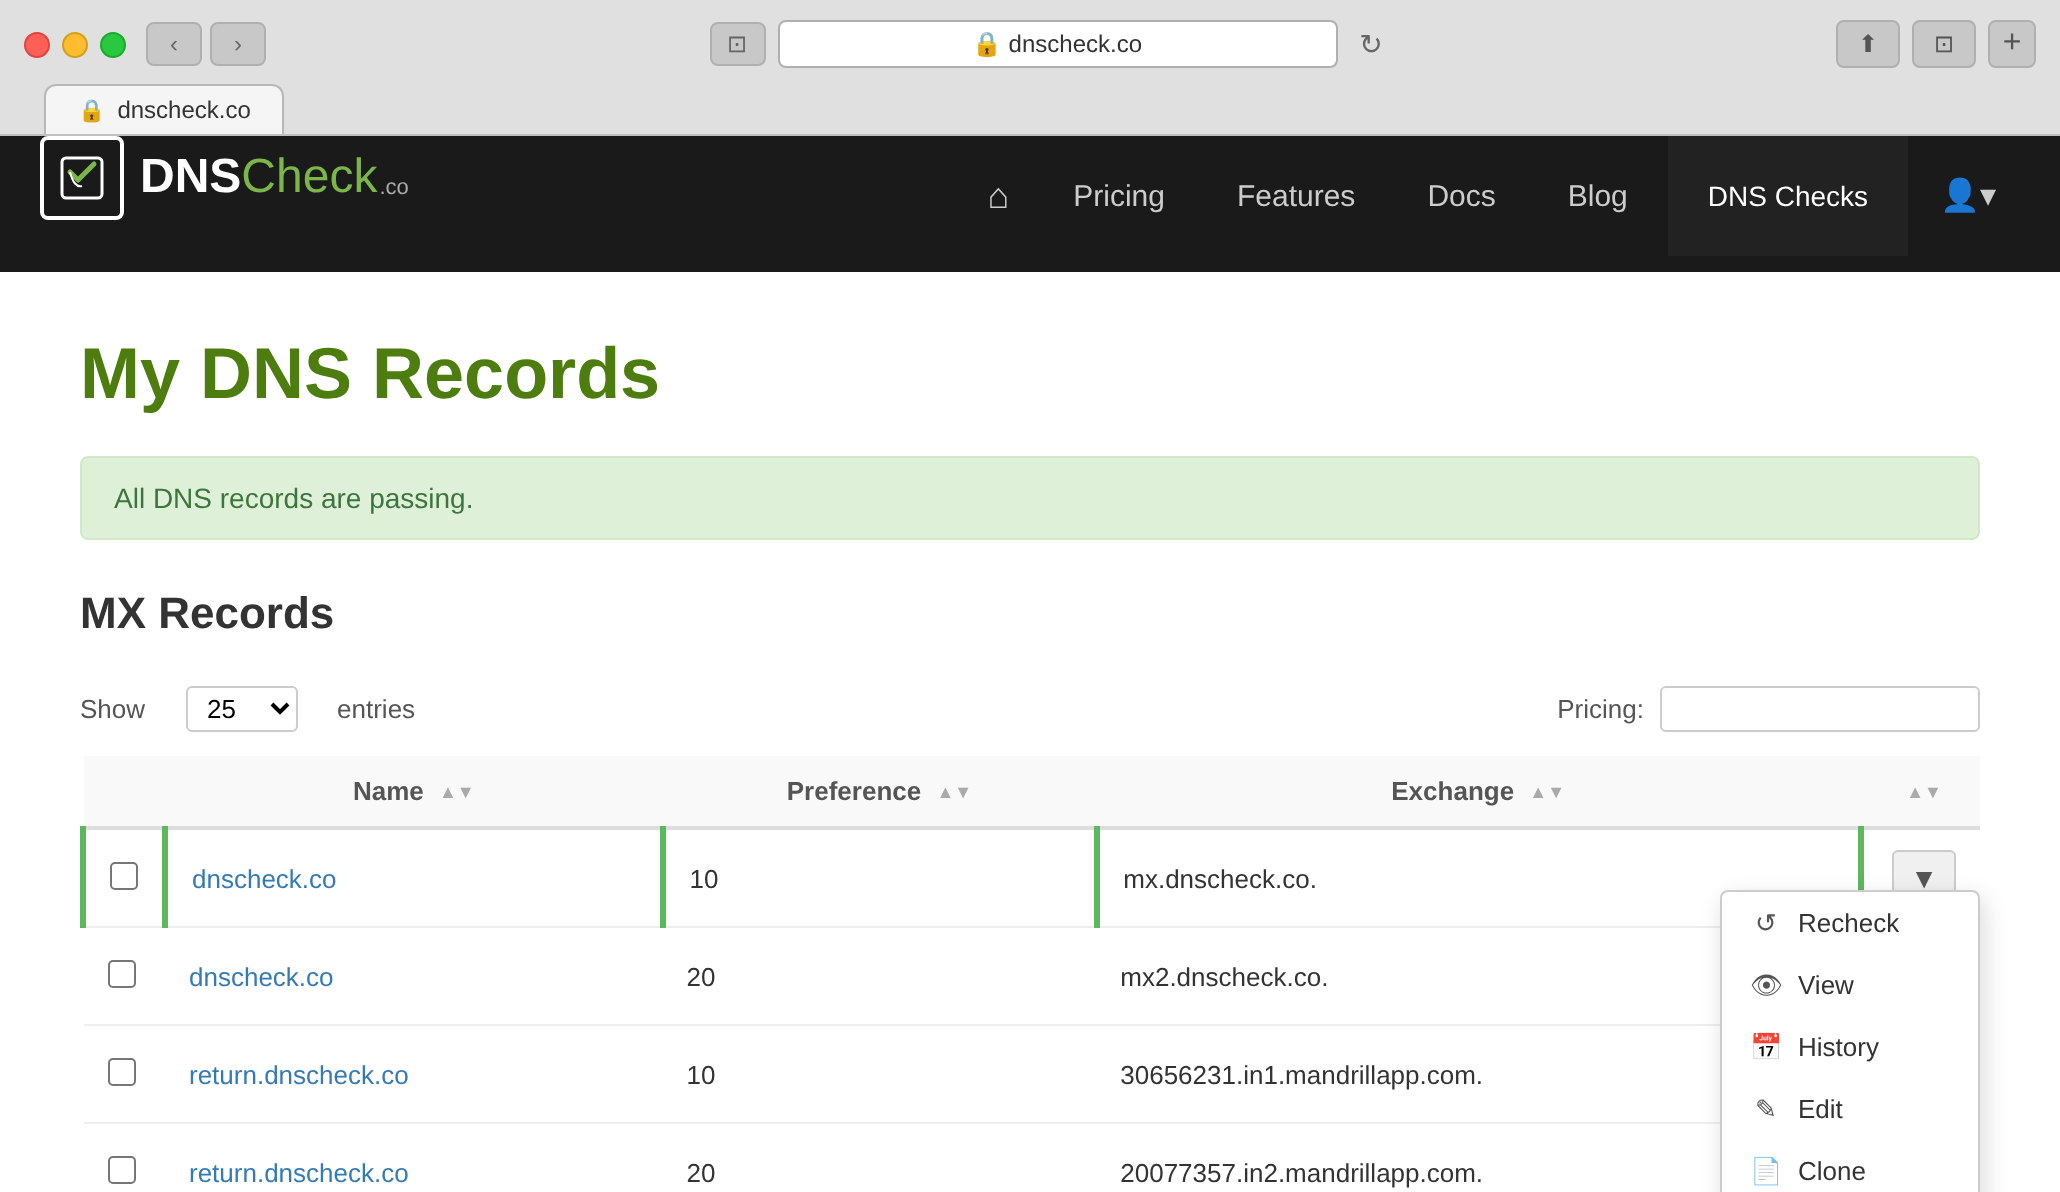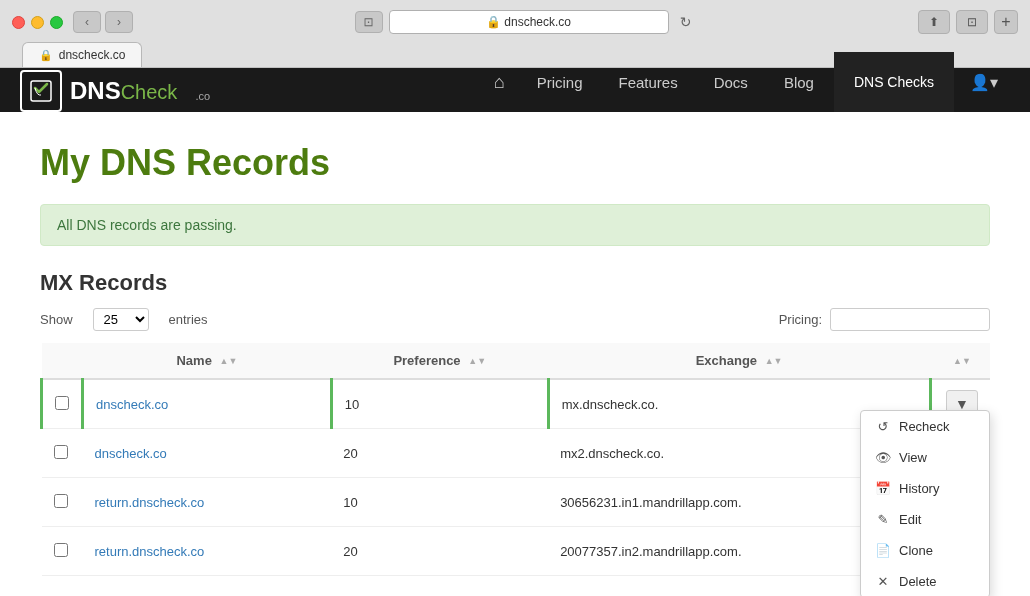--- a/index.html
+++ b/index.html
@@ -104,23 +104,23 @@
     .browser-tab.active {
       background: #f5f5f5;
       color: #333;
     }
     .tab-icon { font-size: 11px; }
 
     
     .navbar {
       background: #1a1a1a;
       display: flex;
-      align-items: flex-end;
+      align-items: flex-start;
       padding: 0 20px;
-      height: 44px;
+      height: 68px;
     }
     .logo {
       display: flex;
       align-items: center;
       gap: 8px;
       margin-right: auto;
     }
     .logo-icon {
       width: 42px; height: 42px;
       border: 2px solid white;
@@ -179,21 +179,21 @@
       border-radius: 4px;
       padding: 12px 16px;
       color: #3c763d;
       margin-bottom: 24px;
     }
 
     .section-title {
       font-size: 22px;
       font-weight: bold;
       color: #333;
-      margin-bottom: 12px;
+      margin-bottom: 23px;
     }
 
     .table-controls {
       display: flex;
       align-items: center;
       justify-content: space-between;
       margin-bottom: 12px;
     }
     .show-entries {
       display: flex;
@@ -353,22 +353,22 @@
   <div class="logo">
     <div class="logo-icon">
       <svg width="22" height="22" viewBox="0 0 22 22" fill="none">
         <rect x="1" y="1" width="20" height="20" rx="2" stroke="white" stroke-width="1.5"></rect>
         <path d="M5 8 L9 12 L17 4" stroke="#7ab648" stroke-width="2.5" stroke-linecap="round" stroke-linejoin="round"></path>
         <path d="M5 8 Q7 16 11 15" stroke="white" stroke-width="1" fill="none"></path>
       </svg>
     </div>
     <div style="display:flex;align-items:baseline;gap:0;">
       <span style="font-size:24px;font-weight:900;color:white;">DNS</span>
-        <span style="font-size:20px;font-weight:400;color:#7ab648;">Check</span>
-        <span style="font-size:11px;color:#aaa;margin-left:18px;align-self:flex-end;margin-bottom:3px;">.co</span>
+        <span style="font-size:24px;font-weight:400;color:#7ab648;">Check</span>
+        <span style="font-size:11px;color:#aaa;margin-left:1px;align-self:flex-end;margin-bottom:3px;">.co</span>
     </div>
   </div>
   <div class="nav-links">
     <a class="nav-link home-icon">⌂</a>
     <a class="nav-link">Pricing</a>
     <a class="nav-link">Features</a>
     <a class="nav-link">Docs</a>
     <a class="nav-link">Blog</a>
     <div class="nav-dns-checks">DNS Checks</div>
     <div class="nav-user">👤▾</div>

